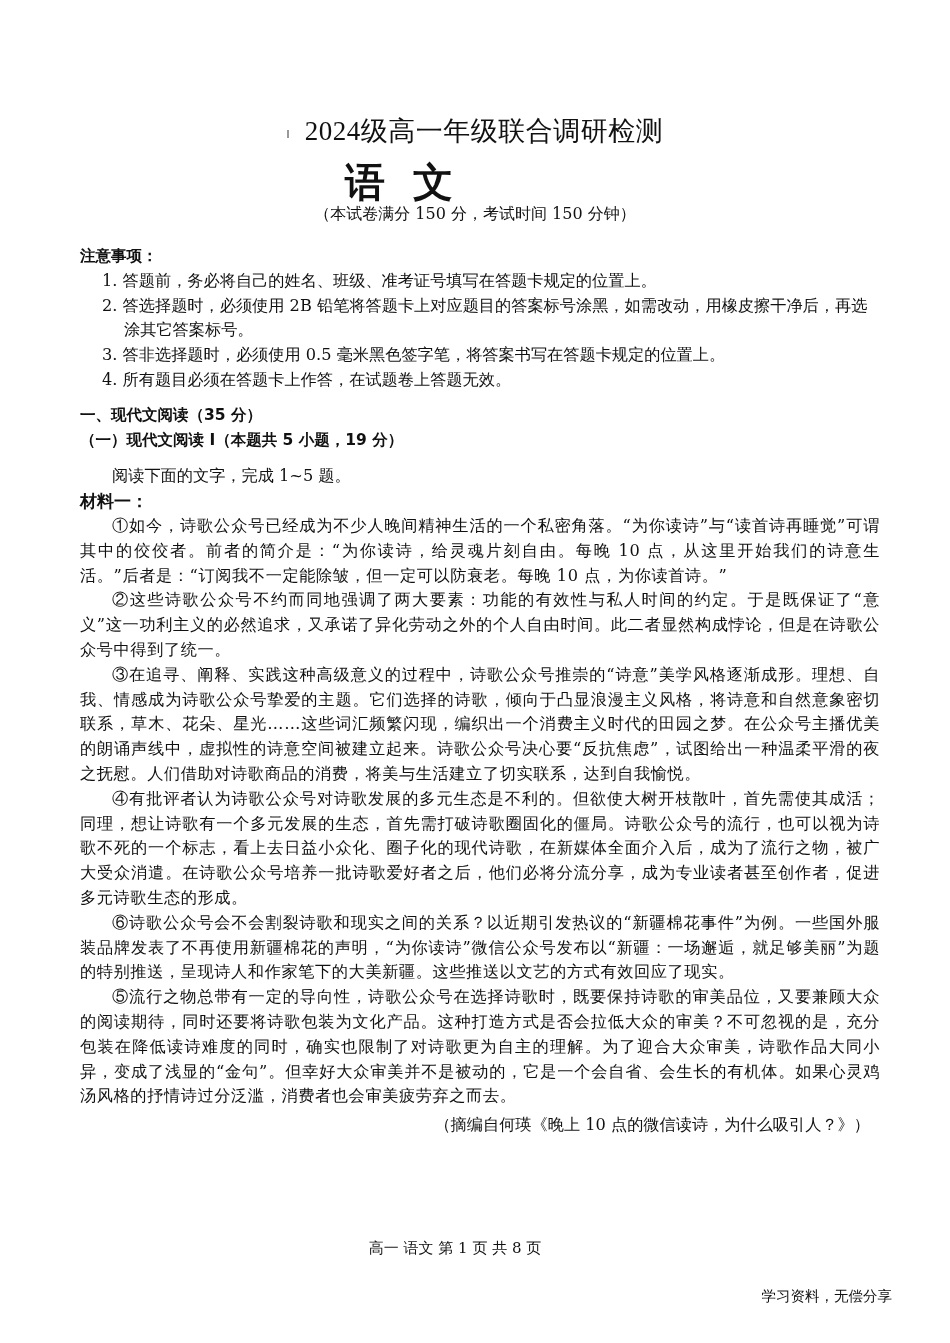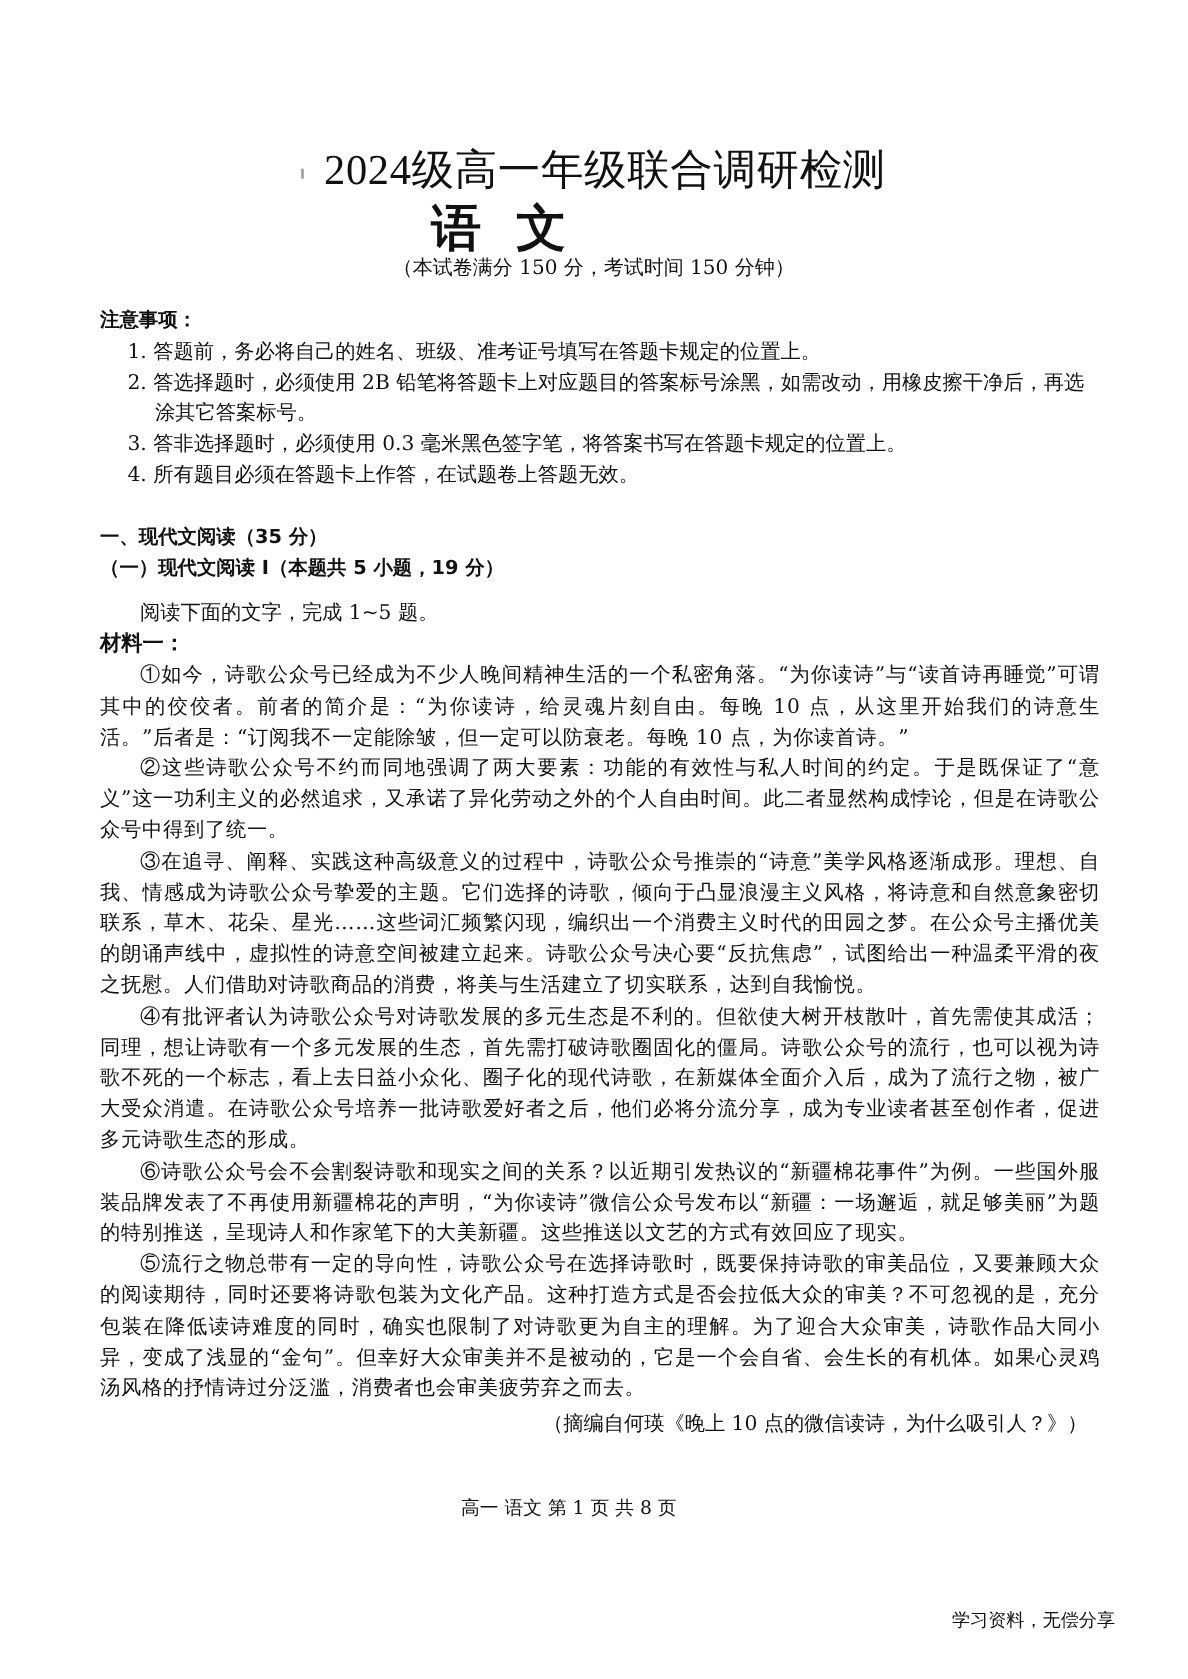--- a/index.html
+++ b/index.html
@@ -3,66 +3,66 @@
 <meta charset="utf-8">
 <style>
   html, body { margin: 0; padding: 0; background: #ffffff; }
   body {
     width: 950px; height: 1343px; position: relative; overflow: hidden;
     font-family: "DejaVu Serif", "Liberation Serif", serif;
     color: #111111;
   }
   .title {
     position: absolute; left: 0; width: 950px; top: 113px;
-    text-align: center; font-size: 34px; letter-spacing: 0.5px;
+    text-align: center; font-size: 27px; letter-spacing: 0.5px;
     font-family: "Liberation Serif", "DejaVu Serif", serif;
   }
   .title .mark { display:inline-block; width:2px; height:8px; background:#999; margin-right:16px; vertical-align: middle; }
   .subject {
     position: absolute; left: 0; width: 826px; top: 155px;
     text-align: center; font-size: 40px; font-weight: bold; letter-spacing: 28px;
     font-family: "DejaVu Sans", "Liberation Sans", sans-serif;
   }
   .exam-info {
     position: absolute; left: 0; width: 950px; top: 204px;
     text-align: center; font-size: 16px;
   }
   .content {
     position: absolute; left: 80px; top: 244px; width: 800px;
     font-size: 16.2px; line-height: 24.8px;
   }
   .notice-head { font-weight: bold; font-size: 15.5px; }
   .notice-item { padding-left: 32px; text-indent: -22px; margin-left: 12px; }
-  .section-head { font-weight: bold; margin-top: 24px; font-family: "DejaVu Sans", "Liberation Sans", sans-serif; font-size: 15.5px;}
+  .section-head { font-weight: bold; margin-top: 10px; font-family: "DejaVu Sans", "Liberation Sans", sans-serif; font-size: 15.5px;}
   .sub-head { font-weight: bold; font-family: "DejaVu Sans", "Liberation Sans", sans-serif; font-size: 15.5px; }
   .instruction { text-indent: 32px; margin-top: 12px; }
   .material-head { font-weight: bold; font-size: 17px; }
   .para { text-indent: 32px; text-align: justify; letter-spacing: 0.6px; }
   .source { text-align: right; margin-top: 4px; padding-right: 10px; }
   .footer {
-    position: absolute; left: 0; width: 950px; top: 1197px;
+    position: absolute; left: 0; width: 950px; top: 1239px;
     text-align: center; font-size: 15px; padding-right: 40px; box-sizing: border-box;
   }
   .watermark {
     position: absolute; right: 58px; top: 1287px;
     font-size: 14.5px; font-family: "DejaVu Sans", "Liberation Sans", sans-serif;
   }
 </style>
 </head>
 <body>
 
 <div class="title"><span class="mark"></span><span>2024级高一年级联合调研检测</span></div>
 <div class="subject">语文</div>
 <div class="exam-info">（本试卷满分 150 分，考试时间 150 分钟）</div>
 
 <div class="content">
   <div class="notice-head">注意事项：</div>
   <div class="notice-item">1. 答题前，务必将自己的姓名、班级、准考证号填写在答题卡规定的位置上。</div>
   <div class="notice-item">2. 答选择题时，必须使用 2B 铅笔将答题卡上对应题目的答案标号涂黑，如需改动，用橡皮擦干净后，再选涂其它答案标号。</div>
-  <div class="notice-item">3. 答非选择题时，必须使用 0.3 毫米黑色签字笔，将答案书写在答题卡规定的位置上。</div>
+  <div class="notice-item">3. 答非选择题时，必须使用 0.5 毫米黑色签字笔，将答案书写在答题卡规定的位置上。</div>
   <div class="notice-item">4. 所有题目必须在答题卡上作答，在试题卷上答题无效。</div>
 
   <div class="section-head">一、现代文阅读（35 分）</div>
   <div class="sub-head">（一）现代文阅读 I（本题共 5 小题，19 分）</div>
   <div class="instruction">阅读下面的文字，完成 1~5 题。</div>
   <div class="material-head">材料一：</div>
 
   <div class="para">①如今，诗歌公众号已经成为不少人晚间精神生活的一个私密角落。“为你读诗”与“读首诗再睡觉”可谓其中的佼佼者。前者的简介是：“为你读诗，给灵魂片刻自由。每晚 10 点，从这里开始我们的诗意生活。”后者是：“订阅我不一定能除皱，但一定可以防衰老。每晚 10 点，为你读首诗。”</div>
   <div class="para">②这些诗歌公众号不约而同地强调了两大要素：功能的有效性与私人时间的约定。于是既保证了“意义”这一功利主义的必然追求，又承诺了异化劳动之外的个人自由时间。此二者显然构成悖论，但是在诗歌公众号中得到了统一。</div>
   <div class="para">③在追寻、阐释、实践这种高级意义的过程中，诗歌公众号推崇的“诗意”美学风格逐渐成形。理想、自我、情感成为诗歌公众号挚爱的主题。它们选择的诗歌，倾向于凸显浪漫主义风格，将诗意和自然意象密切联系，草木、花朵、星光……这些词汇频繁闪现，编织出一个消费主义时代的田园之梦。在公众号主播优美的朗诵声线中，虚拟性的诗意空间被建立起来。诗歌公众号决心要“反抗焦虑”，试图给出一种温柔平滑的夜之抚慰。人们借助对诗歌商品的消费，将美与生活建立了切实联系，达到自我愉悦。</div>

